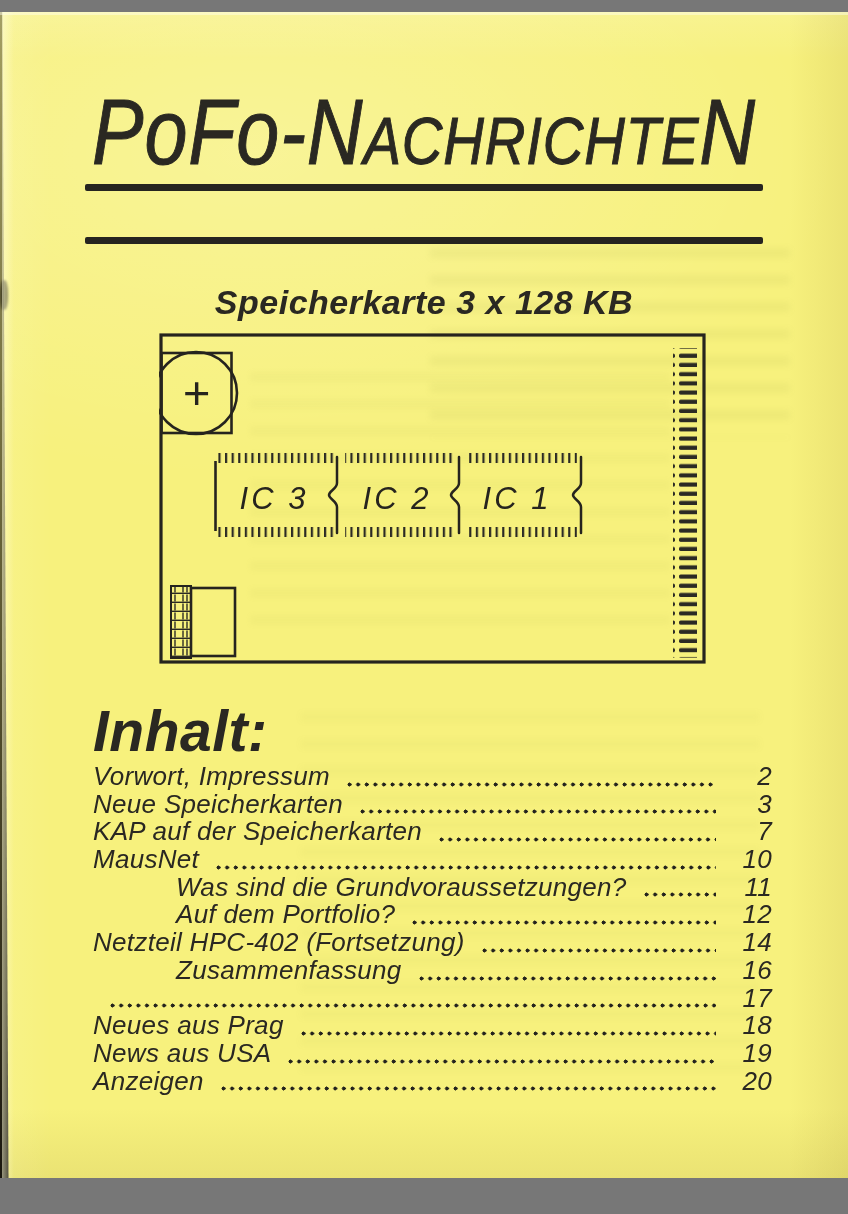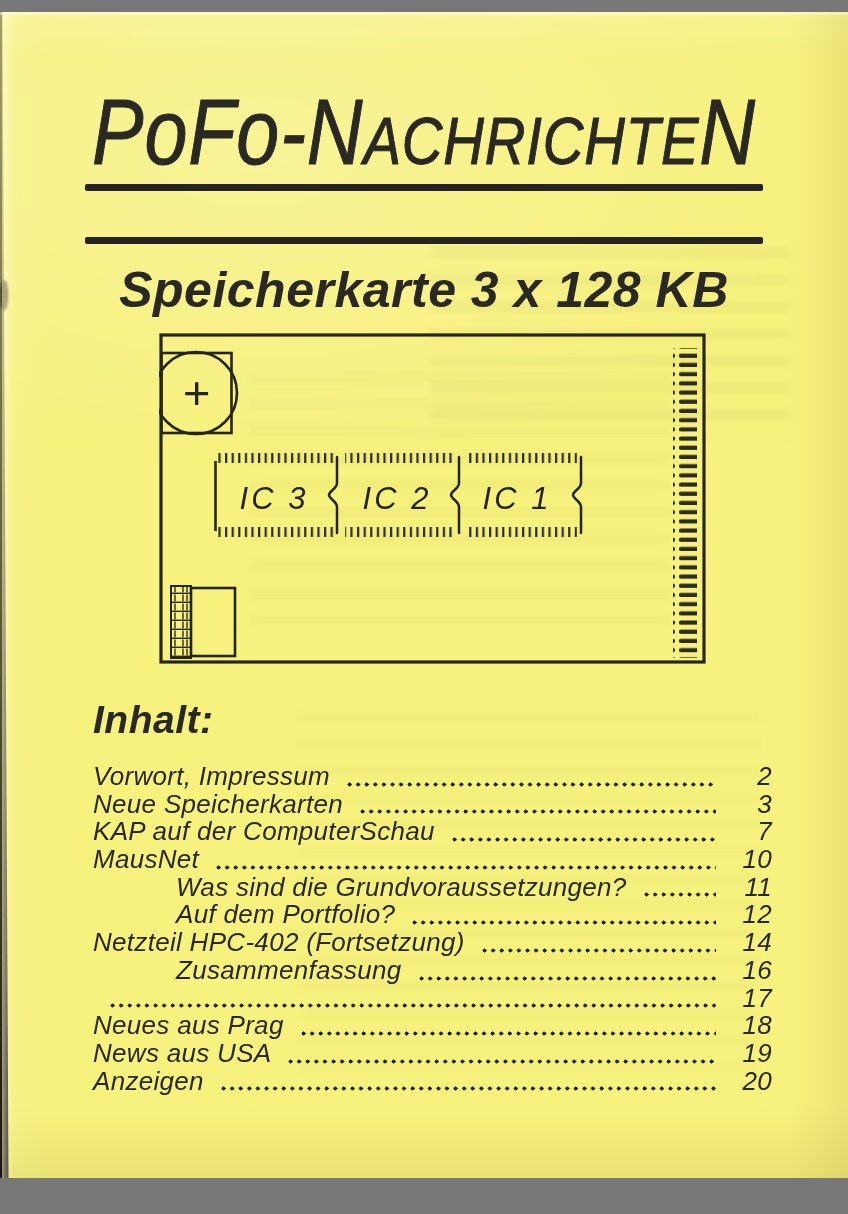--- a/index.html
+++ b/index.html
@@ -68,32 +68,32 @@
     position:absolute;left:85px;right:85px;top:183px;height:42px;
     display:flex;justify-content:space-between;align-items:baseline;
     font-size:39px;line-height:42px;letter-spacing:1px;
   }
   .issue-row .date{padding-left:9px;}
   .issue-row .num-wrap{padding-right:4px;}
   .issue-row .num{font-weight:700;margin-left:15px;}
 
   
   .headline{
-    position:absolute;left:0;top:255px;width:100%;
-    text-align:center;font-size:50px;font-weight:700;line-height:46px;
+    position:absolute;left:0;top:267px;width:100%;
+    text-align:center;font-size:34px;font-weight:700;line-height:46px;
     letter-spacing:.5px;
   }
 
   
   .diagram{position:absolute;left:159px;top:321px;width:548px;height:332px;}
 
   
   .inhalt-heading{
     position:absolute;left:93px;top:686px;
-    font-size:39px;font-weight:700;letter-spacing:.5px;
+    font-size:57px;font-weight:700;letter-spacing:.5px;
   }
   .toc{
     position:absolute;left:93px;top:751px;width:679px;
     font-size:26px;line-height:27.7px;letter-spacing:.3px;
   }
   .toc-row{display:flex;align-items:baseline;height:27.7px;}
   .toc-row.indent .toc-title{padding-left:83px;}
   .toc-title{white-space:nowrap;}
   .leader{
     flex:1;align-self:flex-end;height:5px;margin:0 12px 4px 17px;
@@ -184,21 +184,21 @@
         <span class="toc-title">Vorwort, Impressum</span>
         <span class="leader"></span>
         <span class="pagenum">2</span>
       </div>
       <div class="toc-row">
         <span class="toc-title">Neue Speicherkarten</span>
         <span class="leader"></span>
         <span class="pagenum">3</span>
       </div>
       <div class="toc-row">
-        <span class="toc-title">KAP auf der ComputerSchau</span>
+        <span class="toc-title">KAP auf der Speicherkarten</span>
         <span class="leader"></span>
         <span class="pagenum">7</span>
       </div>
       <div class="toc-row">
         <span class="toc-title">MausNet</span>
         <span class="leader"></span>
         <span class="pagenum">10</span>
       </div>
       <div class="toc-row indent">
         <span class="toc-title">Was sind die Grundvoraussetzungen?</span>

